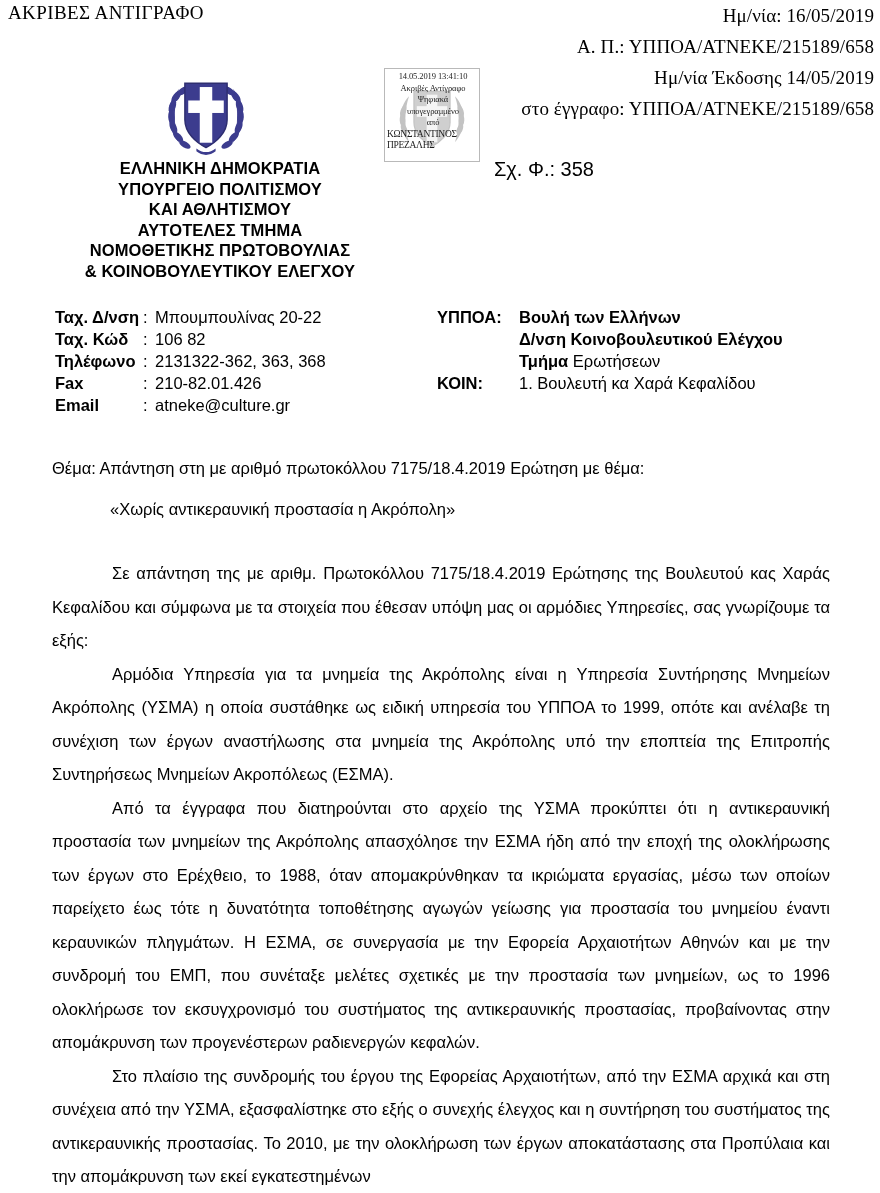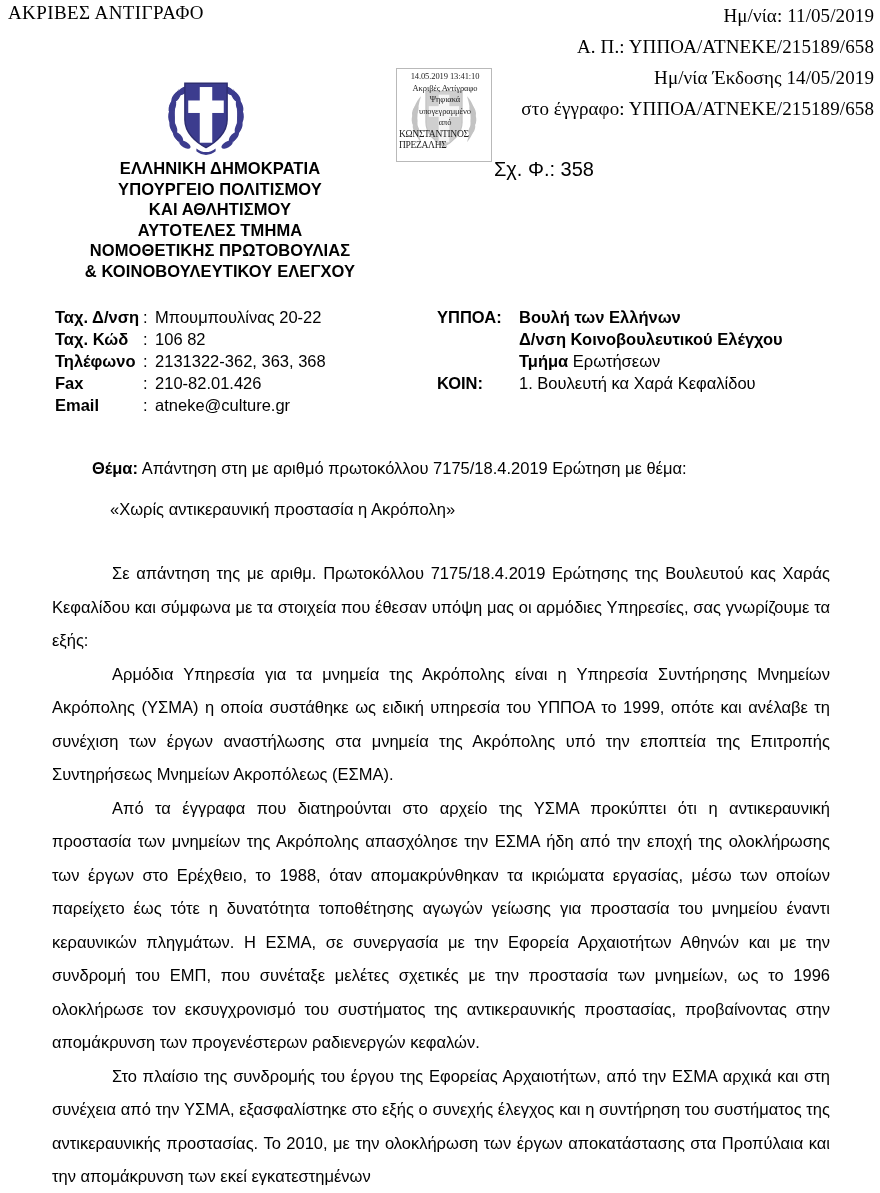--- a/index.html
+++ b/index.html
@@ -60,21 +60,21 @@
     left: 158px;
     top: 64px;
     width: 96px;
     height: 96px;
   }
   .emblem-wrap svg { display: block; width: 96px; height: 96px; }
 
   
   .signature-stamp {
     position: absolute;
-    left: 396px;
+    left: 384px;
     top: 68px;
     width: 96px;
     height: 94px;
     border: 1px solid #b9b9b9;
     box-sizing: border-box;
     background: transparent;
     overflow: hidden;
   }
   .stamp-ghost {
     position: absolute;
@@ -165,21 +165,21 @@
 
   
   .subject {
     position: absolute;
     left: 52px;
     top: 455px;
     width: 790px;
     font-size: 16.5px;
     line-height: 26px;
   }
-  .subject .slabel { font-weight: bold; margin-left: 40px; }
+  .subject .slabel { font-weight: normal; }
   .subject .sline2 { display: block; padding-left: 58px; margin-top: 15px; }
 
   
   .body-text {
     position: absolute;
     left: 52px;
     top: 557px;
     width: 778px;
     font-size: 16.5px;
     line-height: 33.5px;
@@ -195,21 +195,21 @@
 </head>
 <body>
 
 <div class="page">
 
   <div class="topband">
 
     <div class="certified-copy">ΑΚΡΙΒΕΣ ΑΝΤΙΓΡΑΦΟ</div>
 
     <div class="meta-lines">
-      <div>Ημ/νία: 11/05/2019</div>
+      <div>Ημ/νία: 16/05/2019</div>
       <div>Α. Π.: ΥΠΠΟΑ/ΑΤΝΕΚΕ/215189/658</div>
       <div>Ημ/νία Έκδοσης 14/05/2019</div>
       <div>στο έγγραφο: ΥΠΠΟΑ/ΑΤΝΕΚΕ/215189/658</div>
     </div>
   </div>
 
   <div class="emblem-wrap">
     <svg viewBox="0 0 100 100" xmlns="http://www.w3.org/2000/svg" aria-hidden="true">
 
       <g fill="#3c3c8e">

